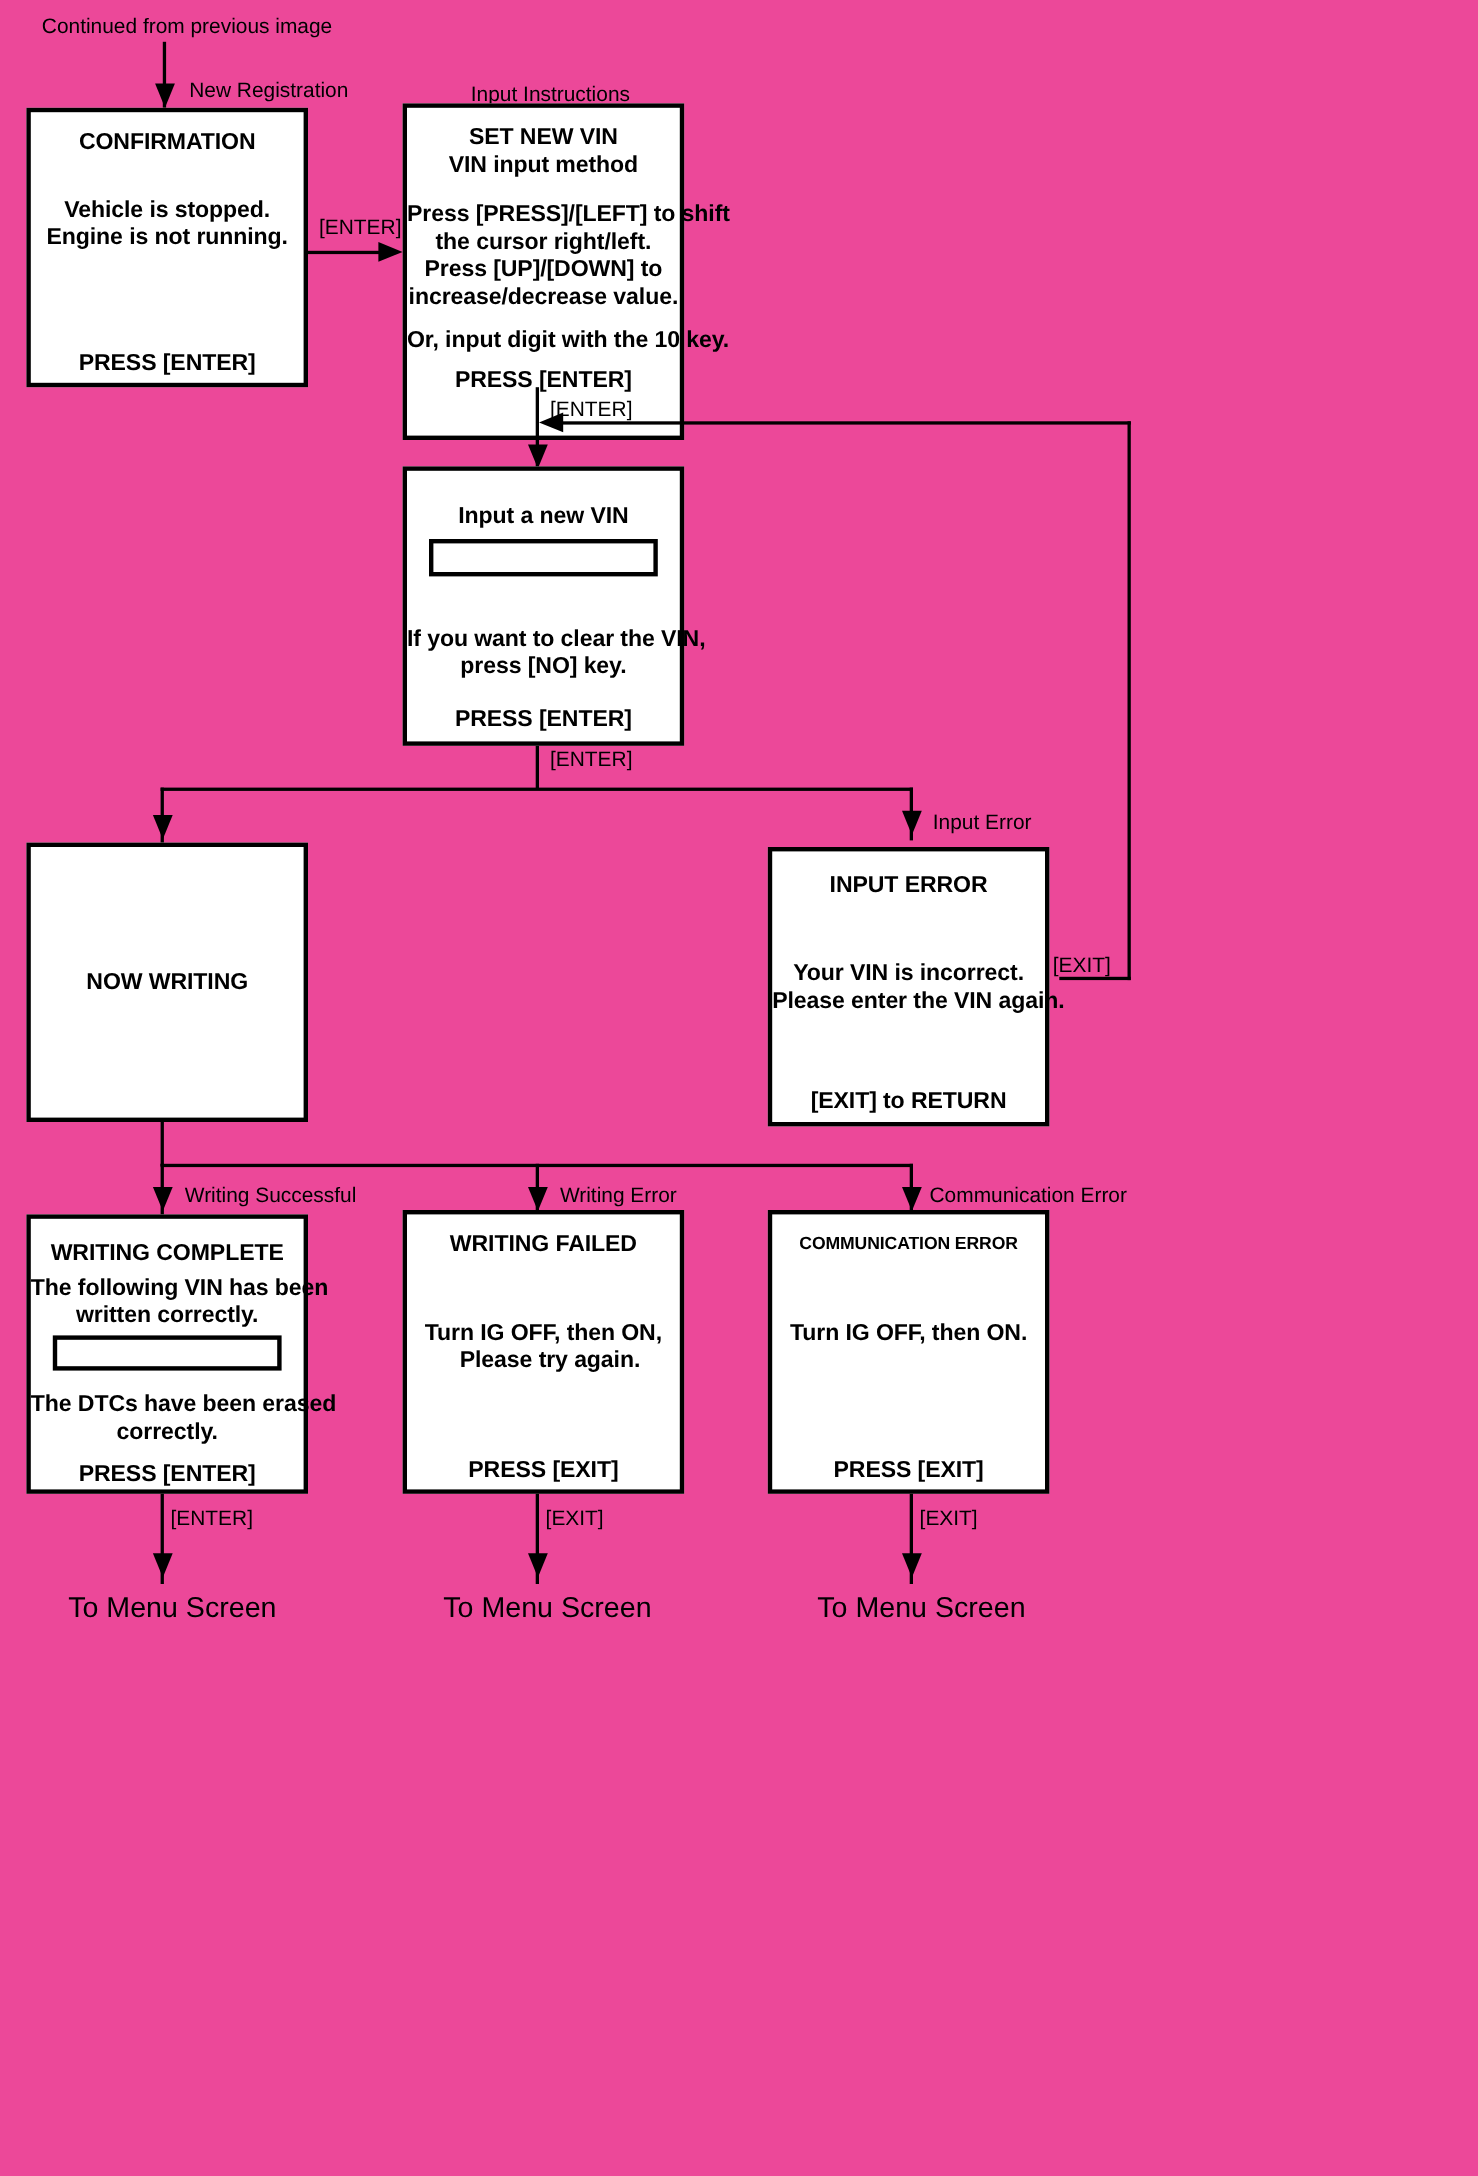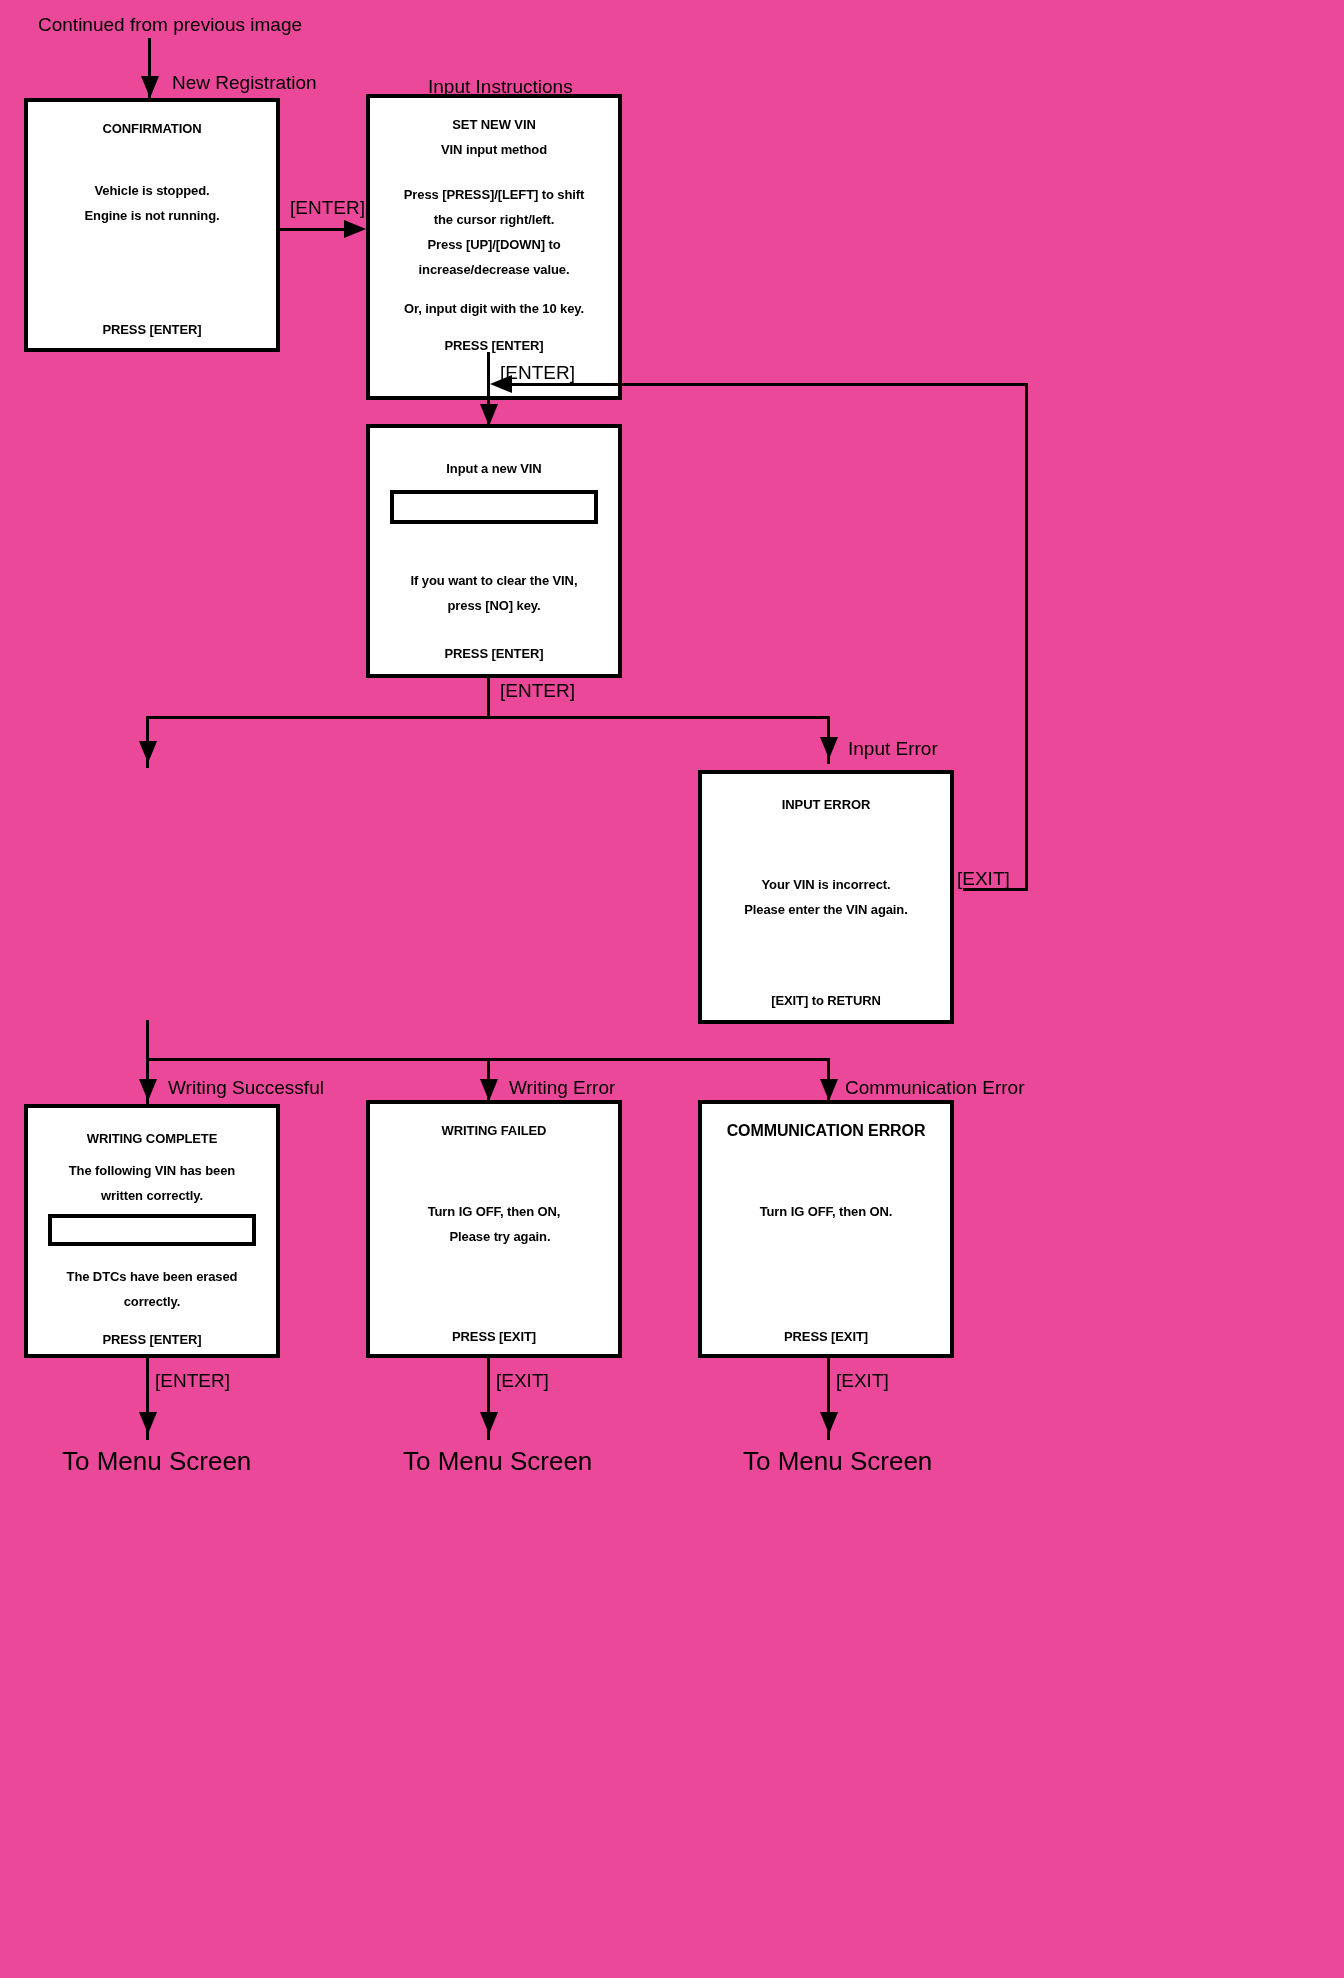--- a/index.html
+++ b/index.html
@@ -25,21 +25,21 @@
     border: 4px solid #000;
     background: #fff;
     box-sizing: border-box;
   }
   .screen-line {
     position: absolute;
     left: 0;
     right: 0;
     text-align: center;
     font-weight: bold;
-    font-size: 13px;
+    font-size: 21px;
     line-height: 25px;
     letter-spacing: -0.1px;
     white-space: nowrap;
   }
   .vin-field {
     position: absolute;
     border: 4px solid #000;
     background: #fff;
     box-sizing: border-box;
   }
@@ -166,20 +166,23 @@
   <div class="ln-h" style="left:146px; top:716px; width:684px;"></div>
 
   <div class="ln-v" style="left:146px; top:716px; height:52px;"></div>
   <div class="arrow-down" style="left:139px; top:741px;"></div>
 
   <div class="ln-v" style="left:827px; top:716px; height:48px;"></div>
   <div class="arrow-down" style="left:820px; top:737px;"></div>
 
   <div class="branch-label" style="left:848px; top:738px;">Input Error</div>
 
+  <div class="screen-box" style="left:24px; top:766px; width:256px; height:254px;">
+    <div class="screen-line" style="top:110px;">NOW WRITING</div>
+  </div>
 
   <div class="screen-box" style="left:698px; top:770px; width:256px; height:254px;">
     <div class="screen-line" style="top:18px;">INPUT ERROR</div>
     <div class="screen-line" style="top:98px;">Your VIN is incorrect.</div>
     <div class="screen-line" style="top:123px;">Please enter the VIN again.</div>
     <div class="screen-line" style="top:214px;">[EXIT] to RETURN</div>
   </div>
 
   <div class="ln-v" style="left:146px; top:1020px; height:40px;"></div>
   <div class="ln-h" style="left:146px; top:1058px; width:684px;"></div>

